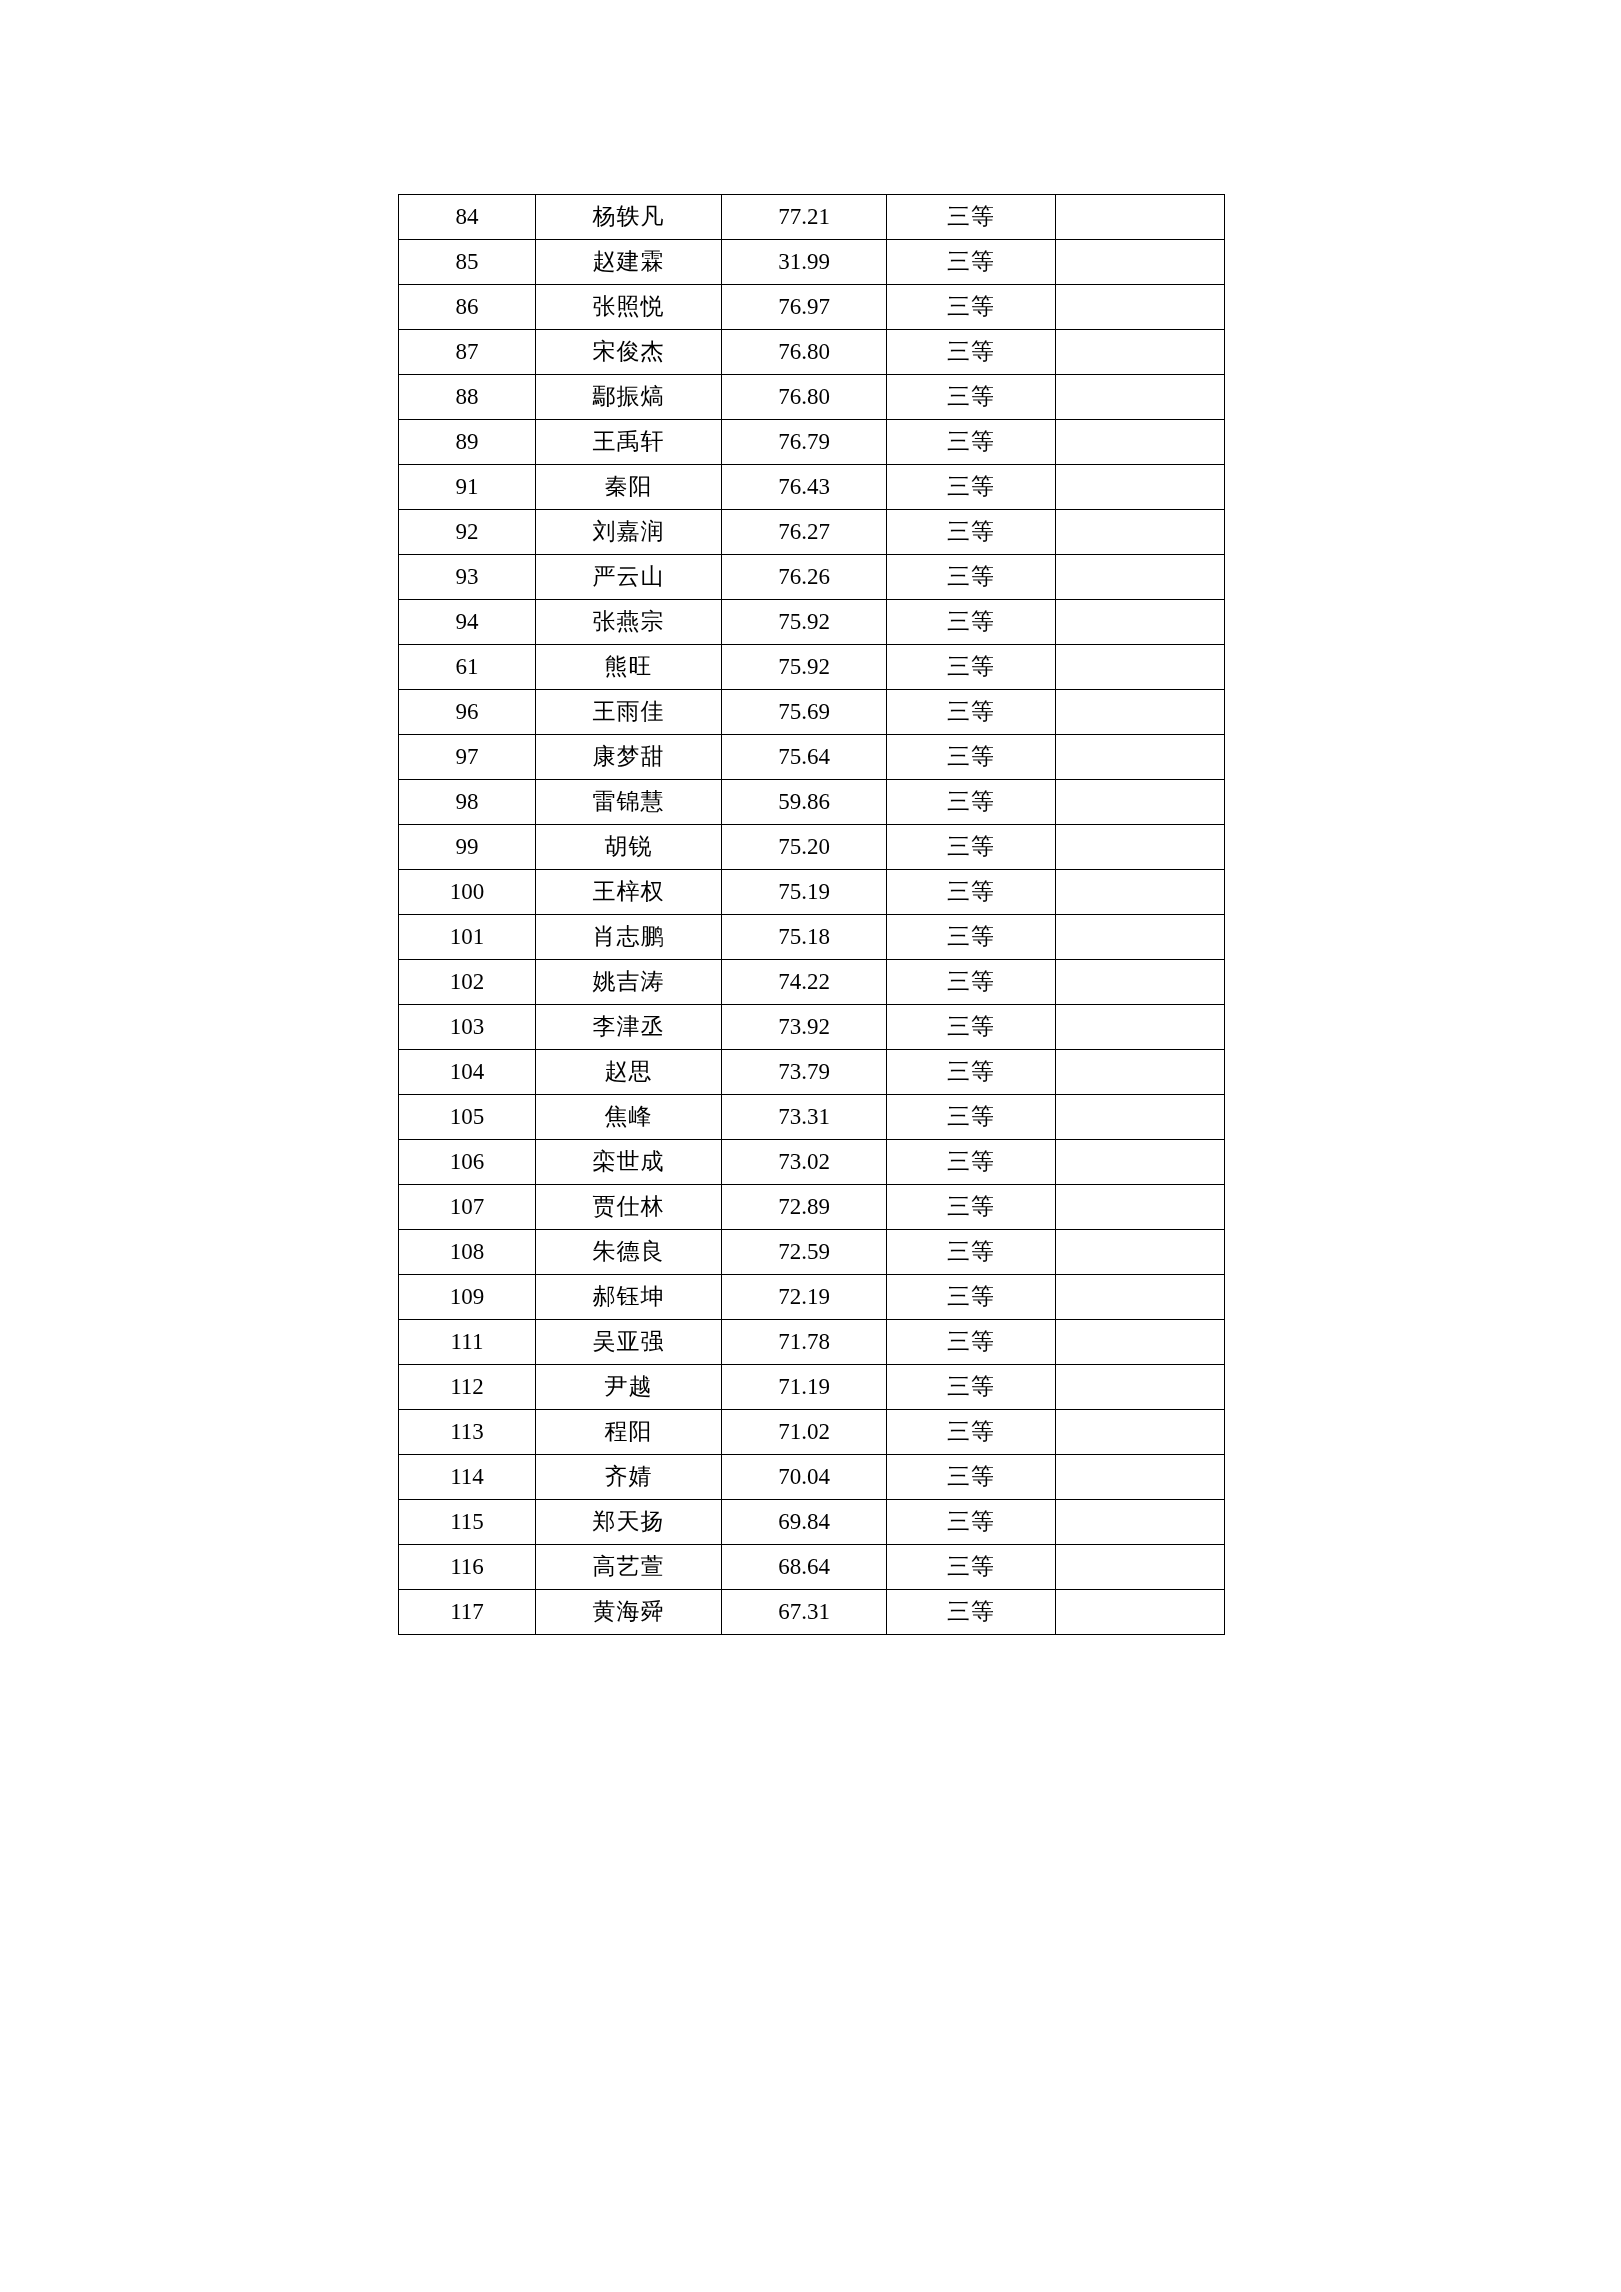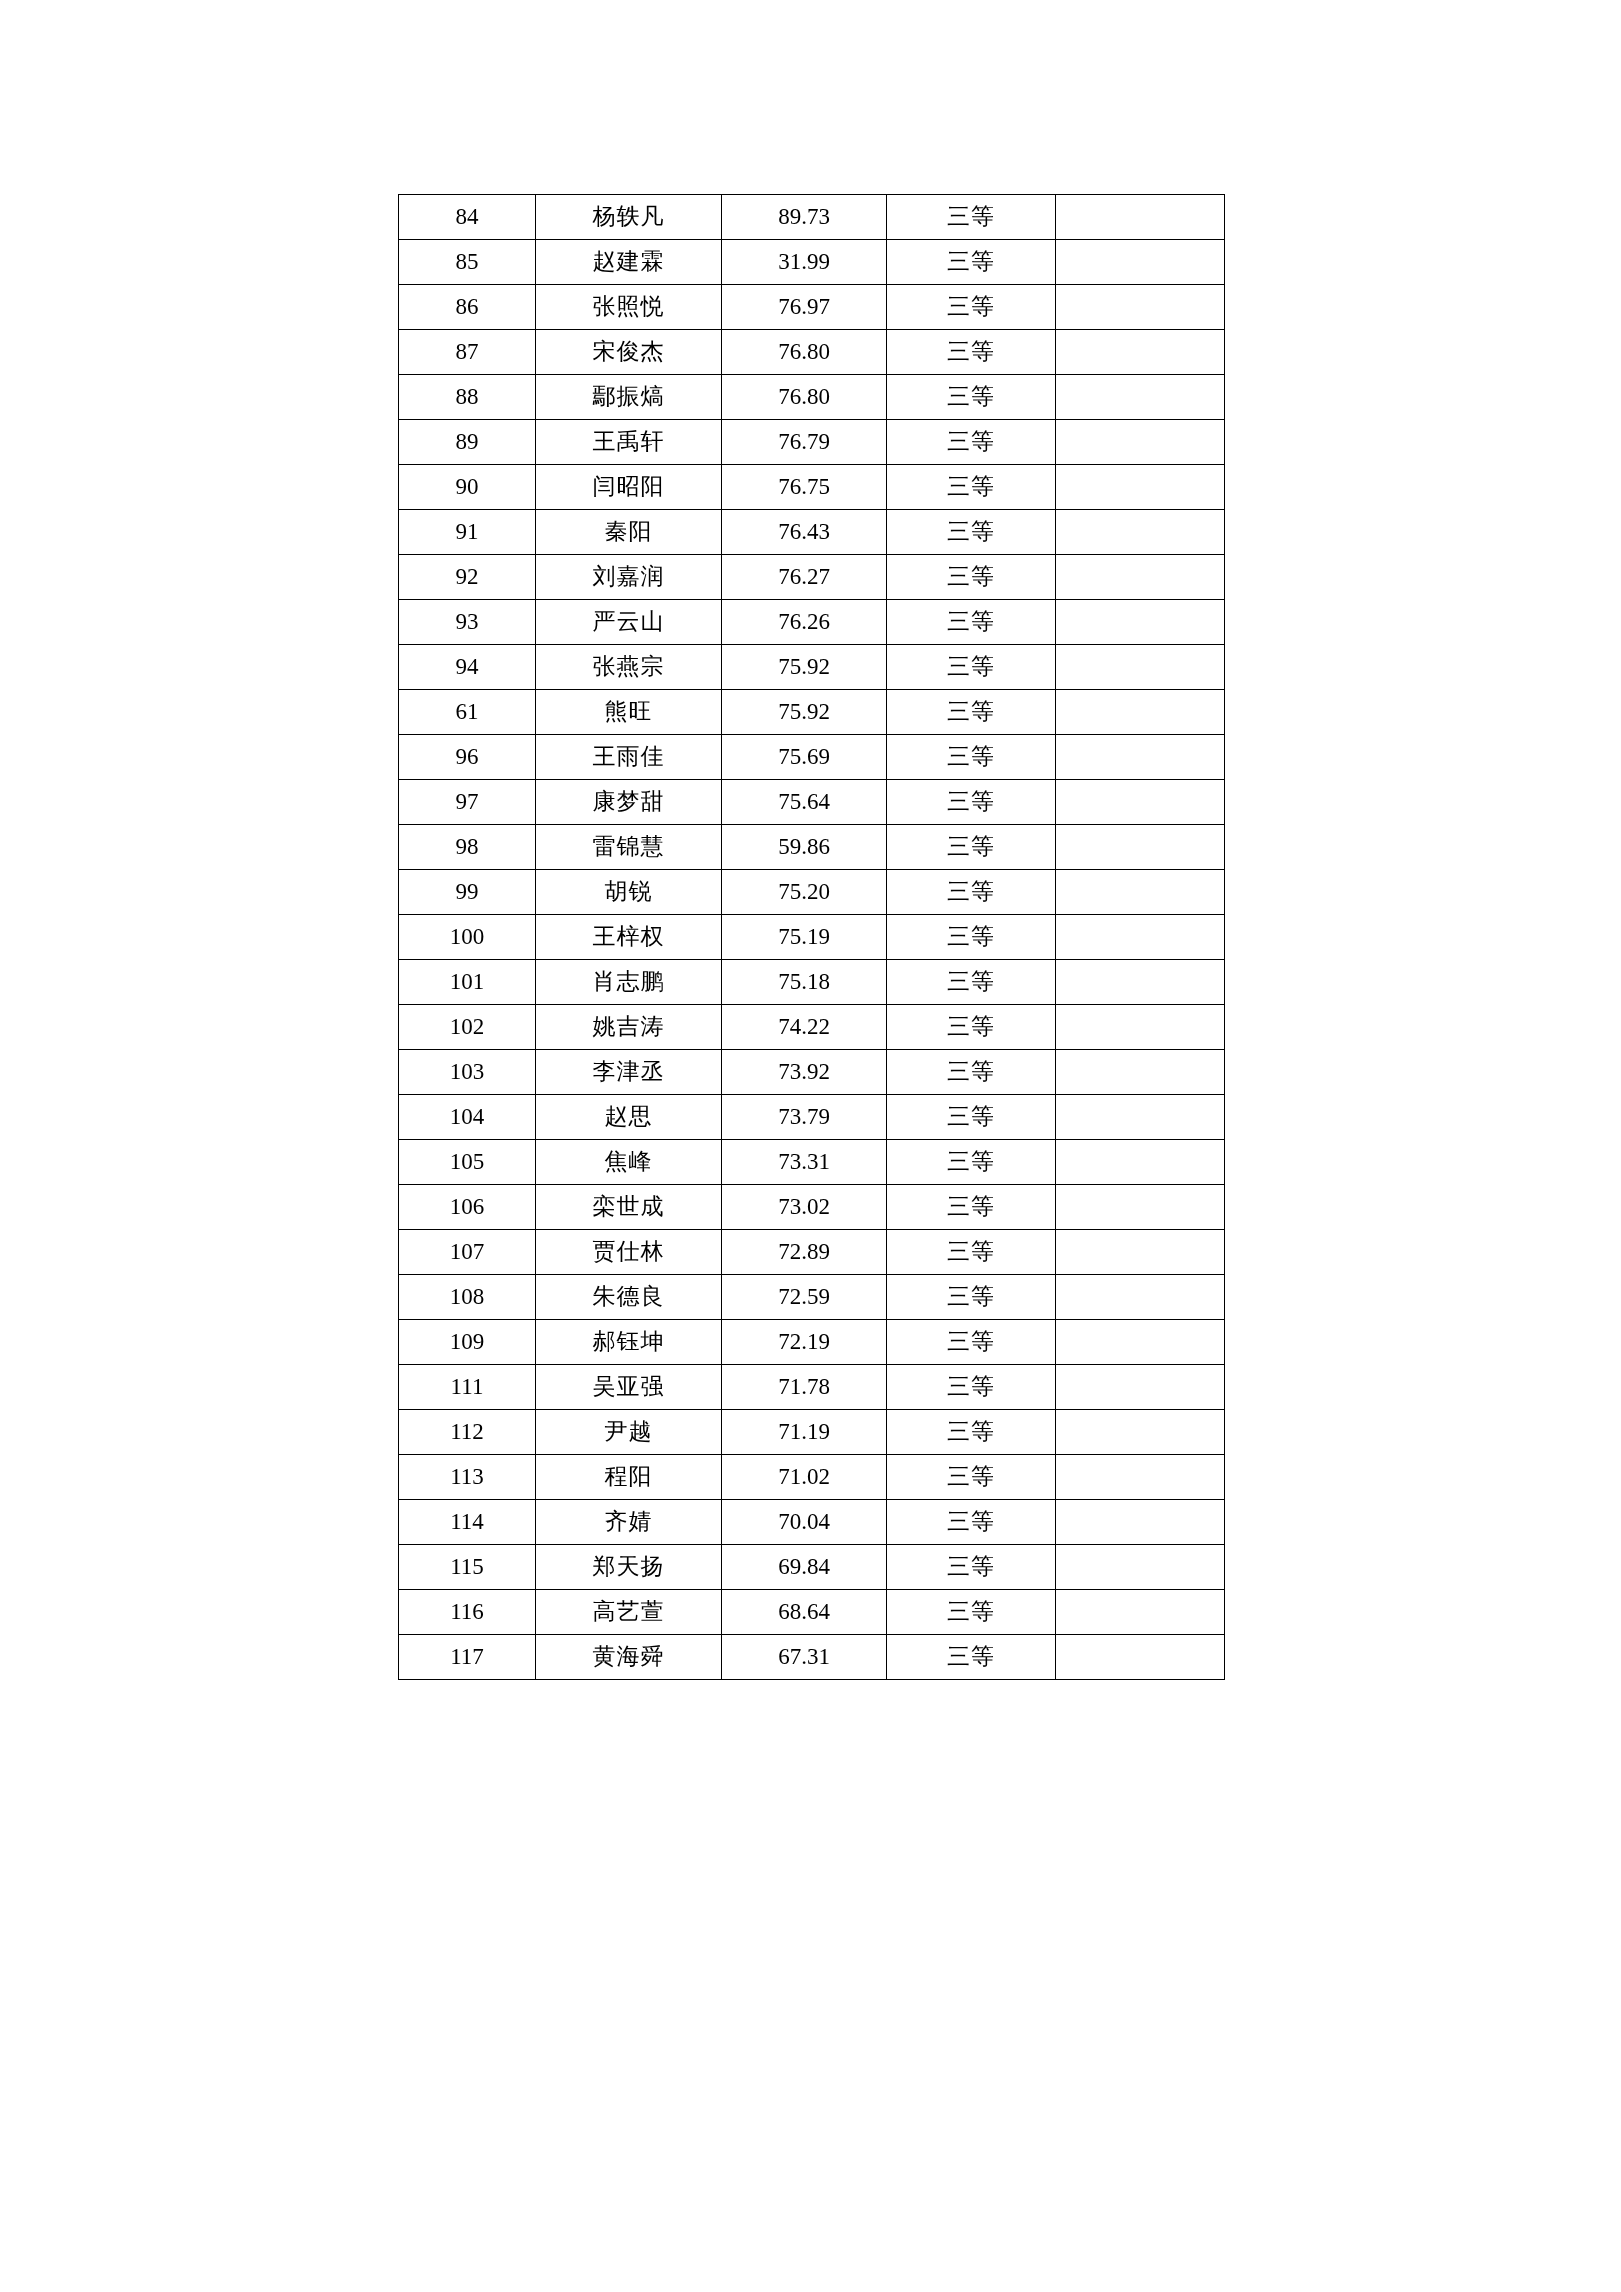--- a/index.html
+++ b/index.html
@@ -72,21 +72,21 @@
         <col class="c-rank">
         <col class="c-name">
         <col class="c-score">
         <col class="c-award">
         <col class="c-note">
       </colgroup>
       <tbody id="table-body">
           <tr>
             <td class="cell-rank">84</td>
             <td class="cell-name">杨轶凡</td>
-            <td class="cell-score">89.73</td>
+            <td class="cell-score">77.21</td>
             <td class="cell-award">三等</td>
             <td class="cell-note"></td>
           </tr>
           <tr>
             <td class="cell-rank">85</td>
             <td class="cell-name">赵建霖</td>
             <td class="cell-score">31.99</td>
             <td class="cell-award">三等</td>
             <td class="cell-note"></td>
           </tr>
@@ -108,27 +108,20 @@
             <td class="cell-rank">88</td>
             <td class="cell-name">鄢振熇</td>
             <td class="cell-score">76.80</td>
             <td class="cell-award">三等</td>
             <td class="cell-note"></td>
           </tr>
           <tr>
             <td class="cell-rank">89</td>
             <td class="cell-name">王禹轩</td>
             <td class="cell-score">76.79</td>
-            <td class="cell-award">三等</td>
-            <td class="cell-note"></td>
-          </tr>
-          <tr>
-            <td class="cell-rank">90</td>
-            <td class="cell-name">闫昭阳</td>
-            <td class="cell-score">76.75</td>
             <td class="cell-award">三等</td>
             <td class="cell-note"></td>
           </tr>
           <tr>
             <td class="cell-rank">91</td>
             <td class="cell-name">秦阳</td>
             <td class="cell-score">76.43</td>
             <td class="cell-award">三等</td>
             <td class="cell-note"></td>
           </tr>

